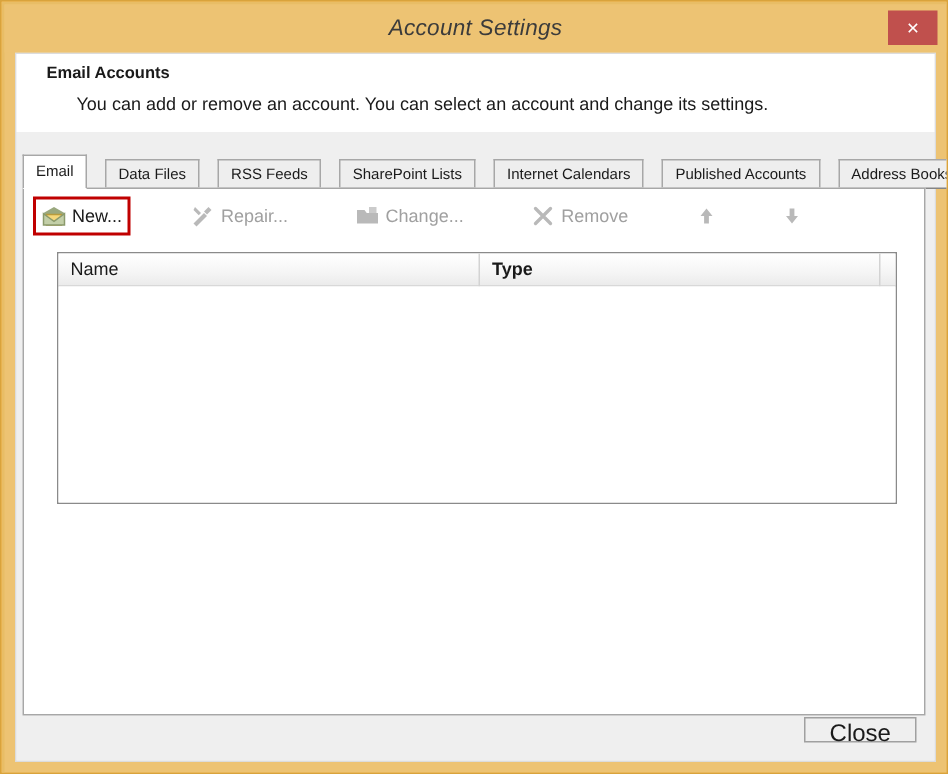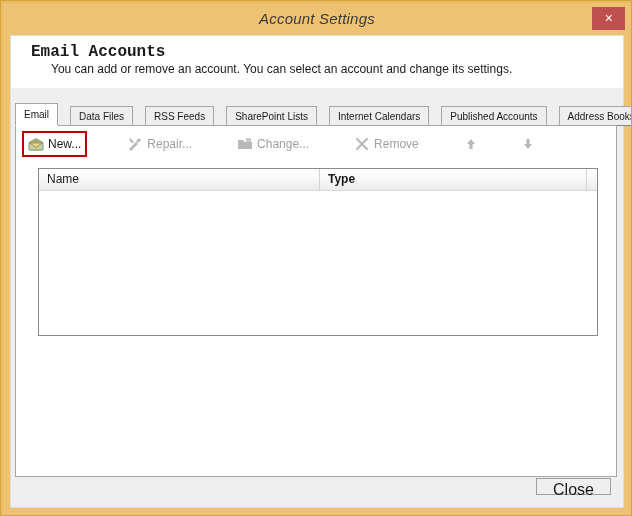--- a/index.html
+++ b/index.html
@@ -80,24 +80,23 @@
   .header-band {
     position: absolute;
     left: 10px; top: 35px;
     width: 612px; height: 52px;
     background: #ffffff;
     box-sizing: border-box;
   }
   .header-title {
     position: absolute;
     left: 20px; top: 7px;
-    font-size: 16px;
+    font-size: 11px;
     font-weight: bold;
     color: #1a1a1a;
-    font-family: Liberation Mono, monospace;
   }
   .header-sub {
     position: absolute;
     left: 40px; top: 26px;
     font-size: 12px;
     color: #1a1a1a;
   }
 
   
   .body-area {

